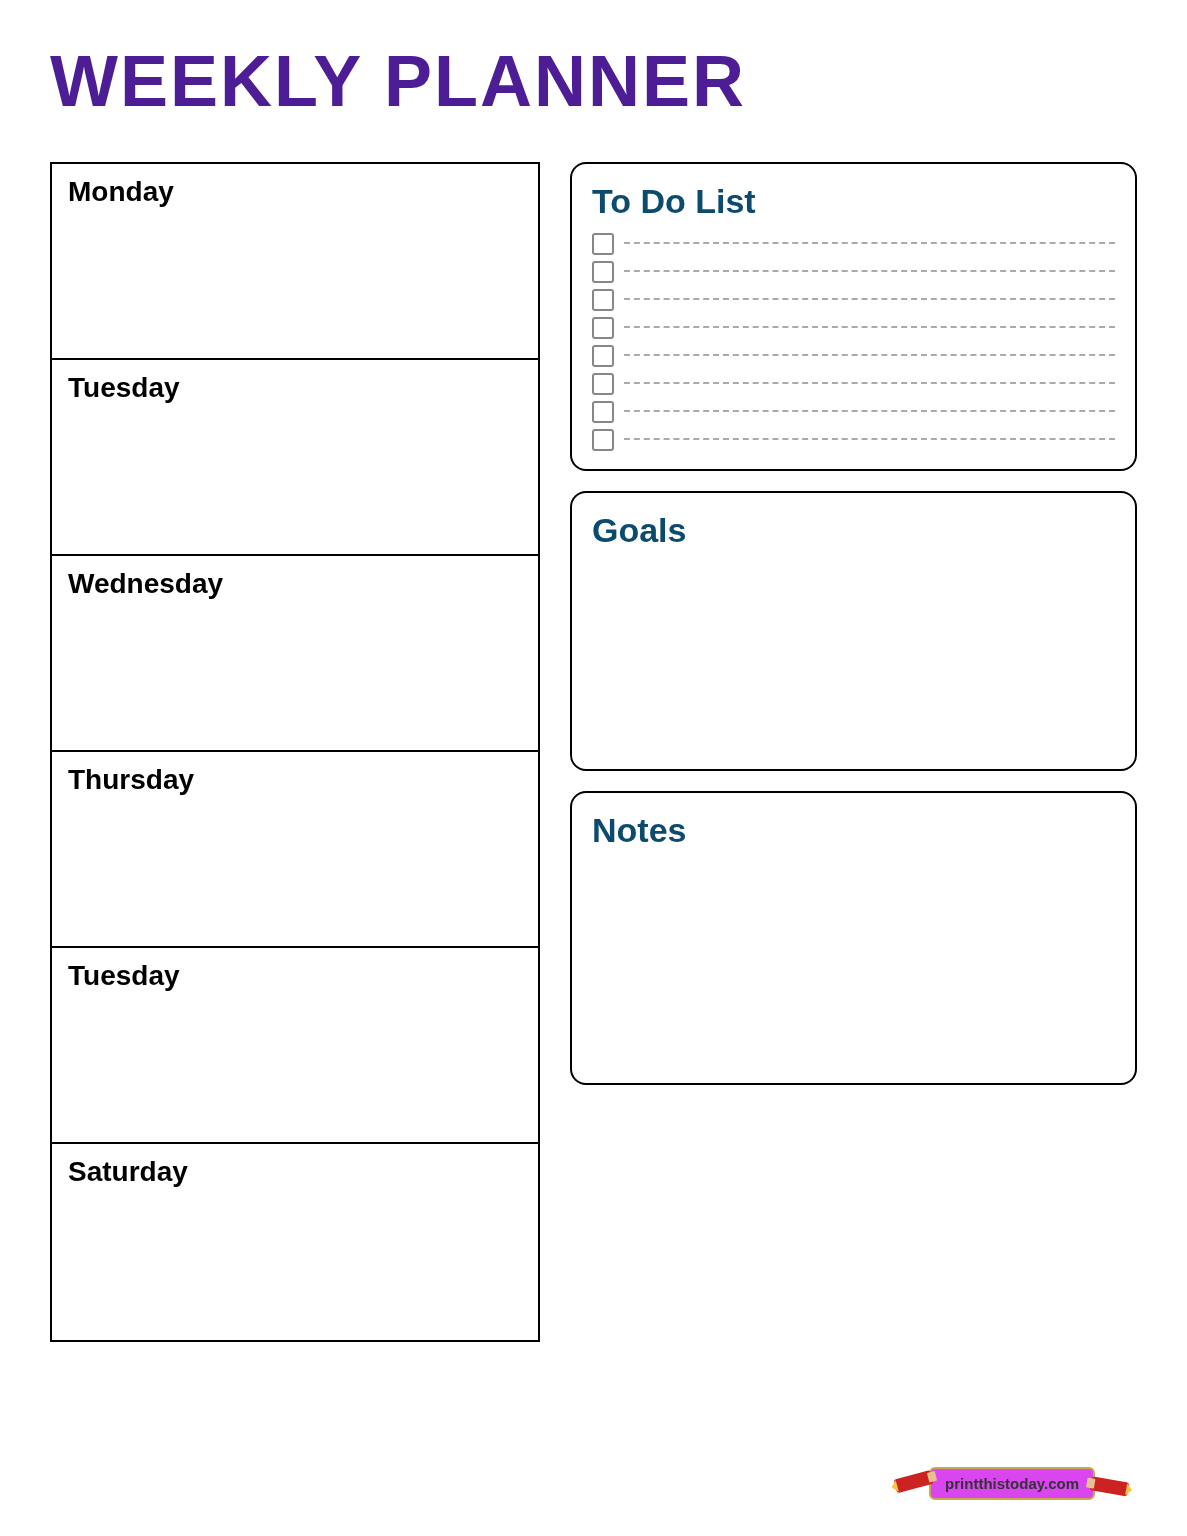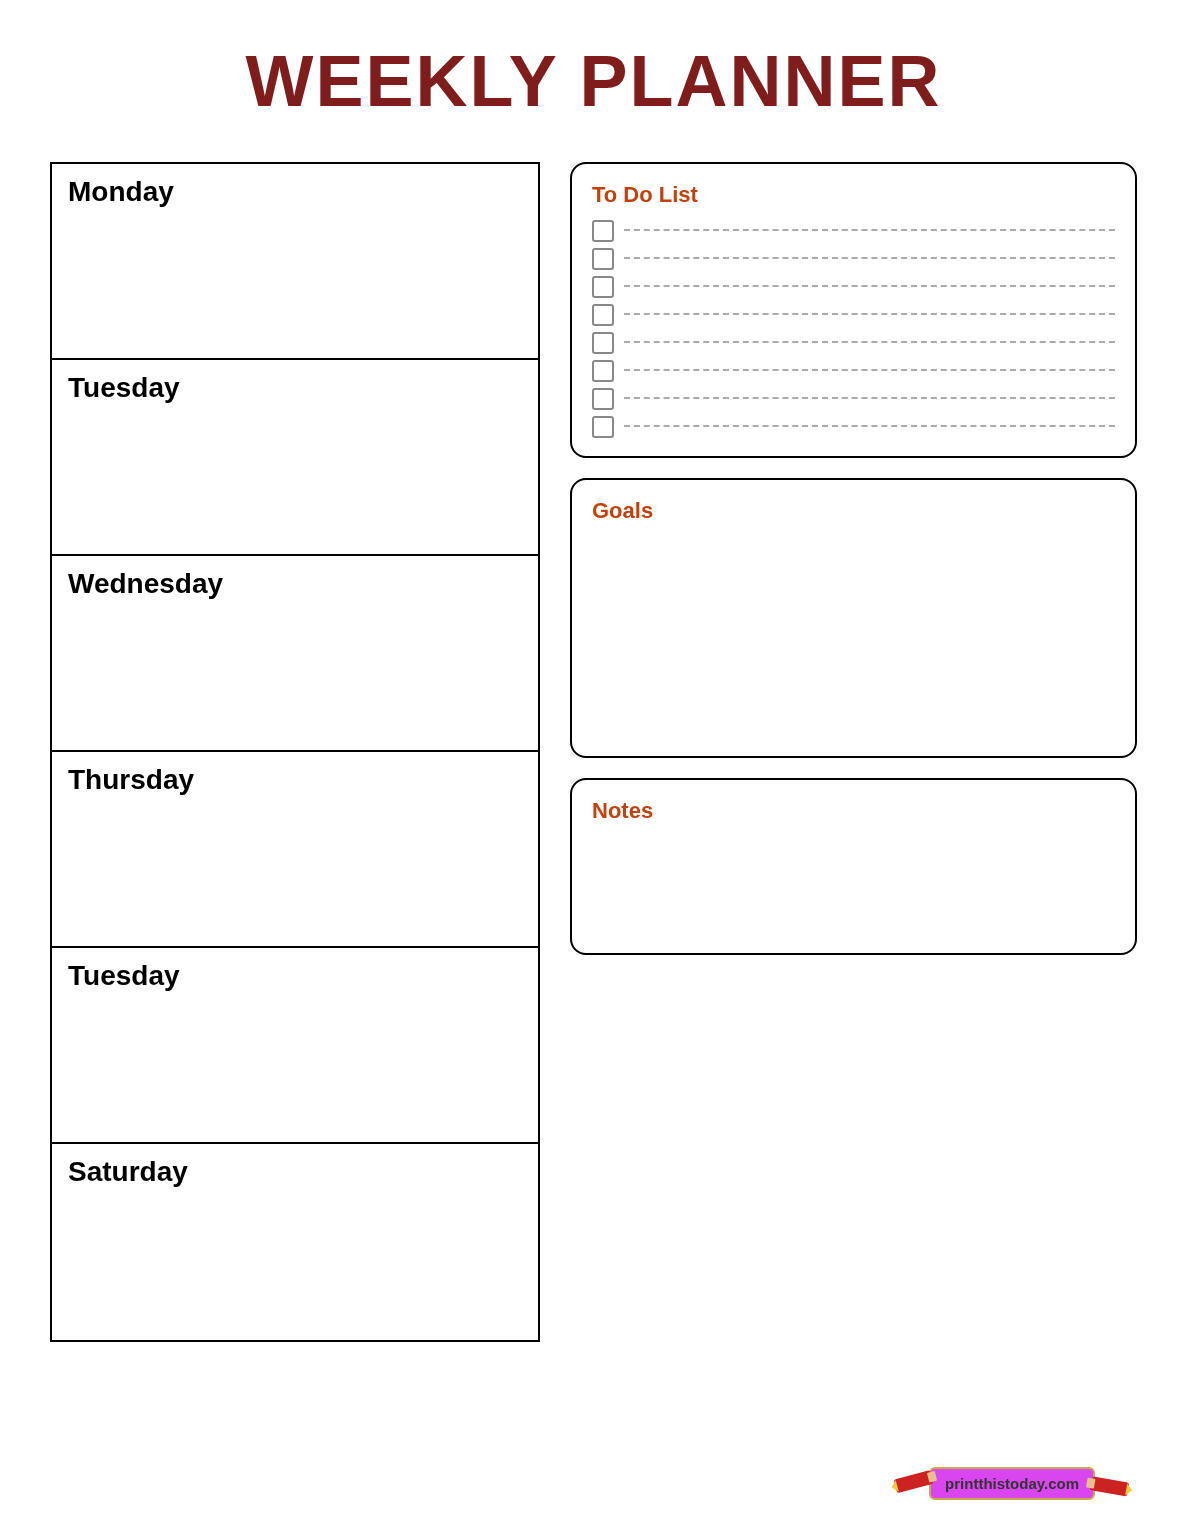--- a/index.html
+++ b/index.html
@@ -17,22 +17,21 @@
       position: relative;
     }
 
     .page-title {
       font-size: 72px;
       font-weight: 900;
       font-family: 'Arial Black', Arial, sans-serif;
       letter-spacing: 2px;
       margin-bottom: 40px;
       text-transform: uppercase;
-      color: #7f1d1d;
-      text-align: center;
+      color: #4c1d95;
     }
 
     .main-layout {
       display: flex;
       gap: 30px;
       align-items: flex-start;
     }
 
     
     .left-column {
@@ -66,24 +65,24 @@
       gap: 20px;
     }
 
     .todo-box {
       border: 2px solid #000;
       border-radius: 16px;
       padding: 18px 20px;
     }
 
     .section-title {
-      font-size: 22px;
+      font-size: 34px;
       font-weight: bold;
       margin-bottom: 12px;
-      color: #c2410c;
+      color: #0c4a6e;
     }
 
     .todo-items {
       display: flex;
       flex-direction: column;
       gap: 6px;
     }
 
     .todo-item {
       display: flex;
@@ -111,21 +110,21 @@
       border: 2px solid #000;
       border-radius: 16px;
       padding: 18px 20px;
       height: 280px;
     }
 
     .notes-box {
       border: 2px solid #000;
       border-radius: 16px;
       padding: 18px 20px;
-      height: 177px;
+      height: 294px;
     }
 
     .badge-bg {
       background: #d946ef;
       border: 2px solid #c8a84b;
       border-radius: 6px;
       padding: 6px 14px;
       font-size: 15px;
       font-weight: bold;
       color: #333;

